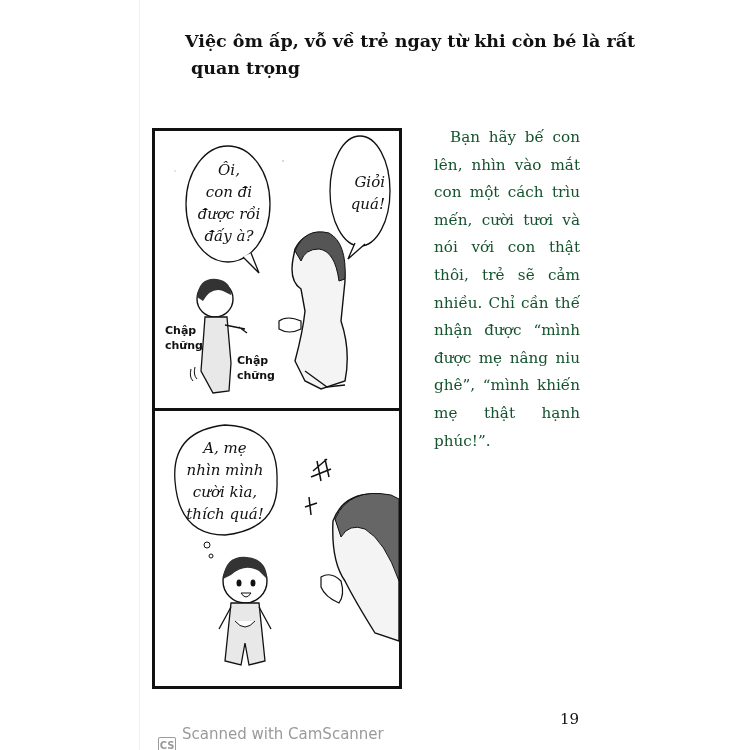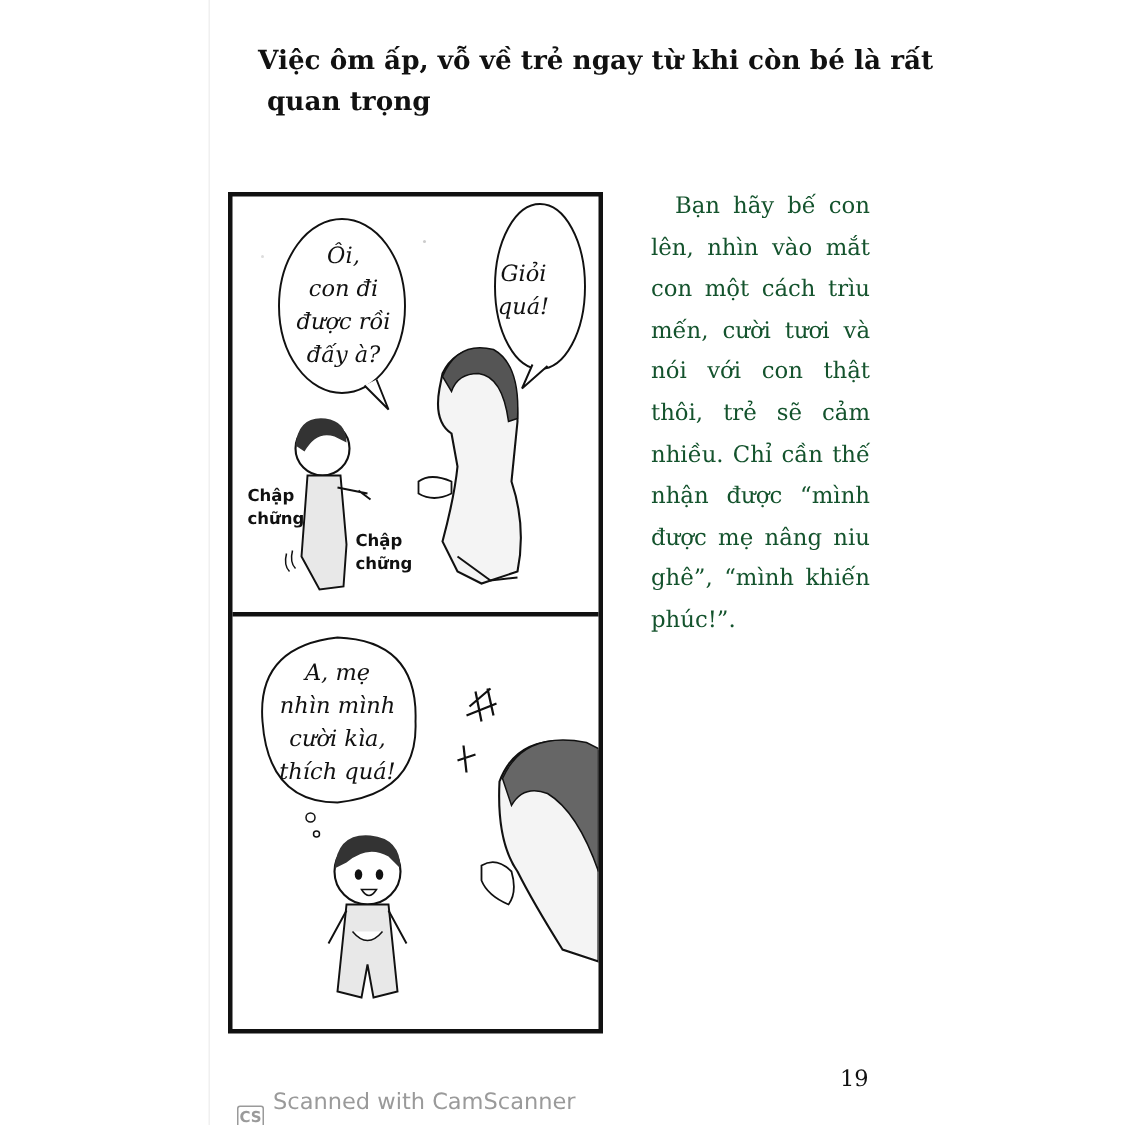--- a/index.html
+++ b/index.html
@@ -1,18 +1,18 @@
 <!DOCTYPE html>
 <html><head>
 <meta charset="utf-8">
 <style>
   html, body { margin:0; padding:0; }
   body { width:750px; height:750px; background:#ffffff; position:relative; overflow:hidden; font-family:"DejaVu Serif", serif; }
   .page-edge { position:absolute; left:139px; top:0; width:1px; height:750px; background:#f0f0f0; }
-  .heading { position:absolute; left:150px; top:28px; width:440px; font-family:"DejaVu Serif", serif; font-weight:bold; font-size:17.5px; line-height:27px; color:#111; }
+  .heading { position:absolute; left:163px; top:28px; width:440px; font-family:"DejaVu Serif", serif; font-weight:bold; font-size:17.5px; line-height:27px; color:#111; }
   .heading .l1 { display:block; text-indent:22px; white-space:nowrap; }
   .heading .l2 { display:block;margin-left:28px; }
   .body-text { position:absolute; left:434px; top:124px; width:146px; font-family:"DejaVu Serif", serif; font-size:15.2px; line-height:27.6px; color:#14532d; }
   .body-text span { display:block; white-space:nowrap; text-align:justify; text-align-last:justify; }
   .body-text span.first { text-indent:16px; }
   .body-text span.last { text-align-last:left; }
   .comic { position:absolute; left:152px; top:128px; width:250px; height:561px; border:3px solid #111; box-sizing:border-box; }
   .divider { position:absolute; left:0; right:0; top:277px; height:3px; background:#111; }
   .panel { position:absolute; left:0; right:0; }
   .panel.p1 { top:0; height:277px; }
@@ -57,21 +57,21 @@
 
       <circle cx="128" cy="30" r="1" fill="#ccc"></circle>
         <circle cx="20" cy="40" r="1" fill="#ddd"></circle>
     </svg>
     <div class="bubble-text" style="left:36px; top:28px; width:76px;">
       <div>Ôi,</div>
       <div>con đi</div>
       <div>được rồi</div>
       <div>đấy à?</div>
     </div>
-    <div class="bubble-text" style="left:169px; top:40px; width:50px;">
+    <div class="bubble-text" style="left:180px; top:40px; width:50px;text-align:right;">
       <div>Giỏi</div>
       <div>quá!</div>
     </div>
     <div class="sfx" style="left:10px; top:192px;">
       <div>Chập</div>
       <div>chững</div>
     </div>
     <div class="sfx" style="left:82px; top:222px;">
       <div>Chập</div>
       <div>chững</div>
@@ -116,20 +116,21 @@
   <span class="first">Bạn hãy bế con</span>
   <span>lên, nhìn vào mắt</span>
   <span>con một cách trìu</span>
   <span>mến, cười tươi và</span>
   <span>nói với con thật</span>
   <span>thôi, trẻ sẽ cảm</span>
   <span>nhiều. Chỉ cần thế</span>
   <span>nhận được “mình</span>
   <span>được mẹ nâng niu</span>
   <span>ghê”, “mình khiến</span>
+  <span>mẹ thật hạnh</span>
   <span class="last">phúc!”.</span>
 </div>
 
 <div class="footer-watermark">
   <span class="cs-logo">CS</span>
   <span>Scanned with CamScanner</span>
 </div>
 
 <div class="page-number">19</div>
 

